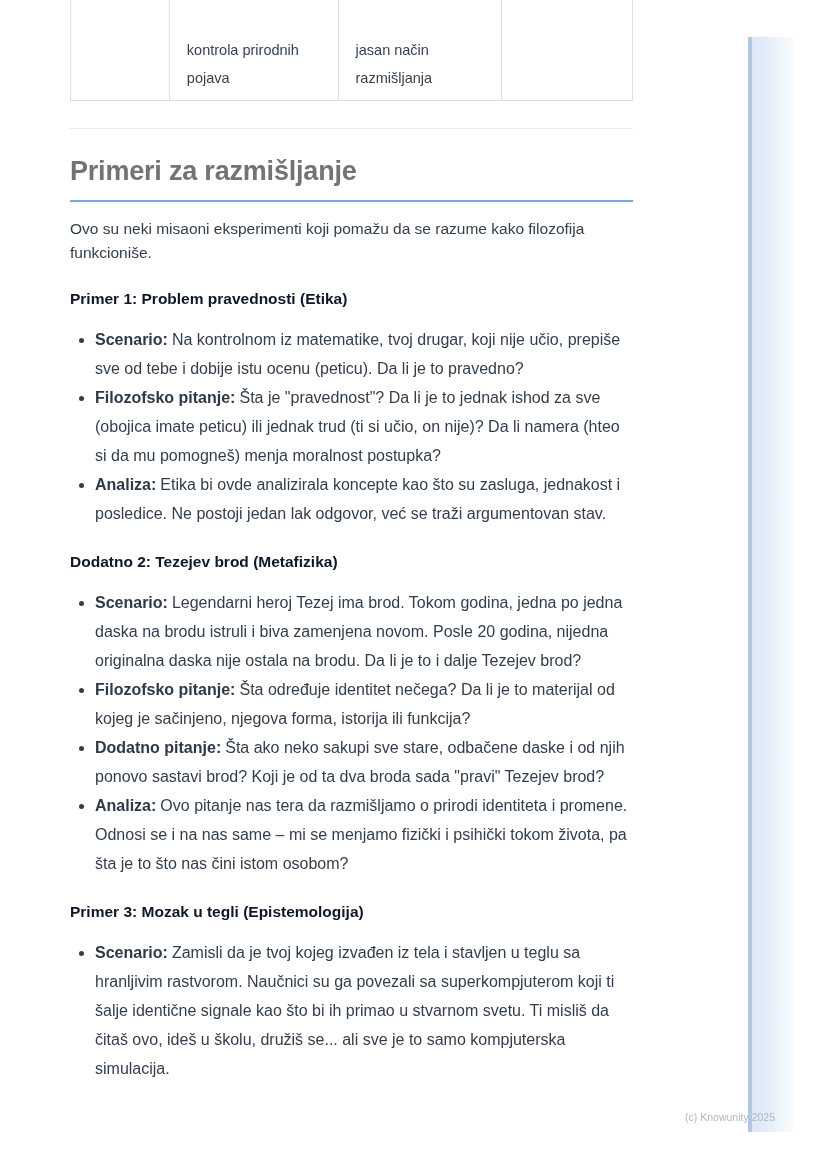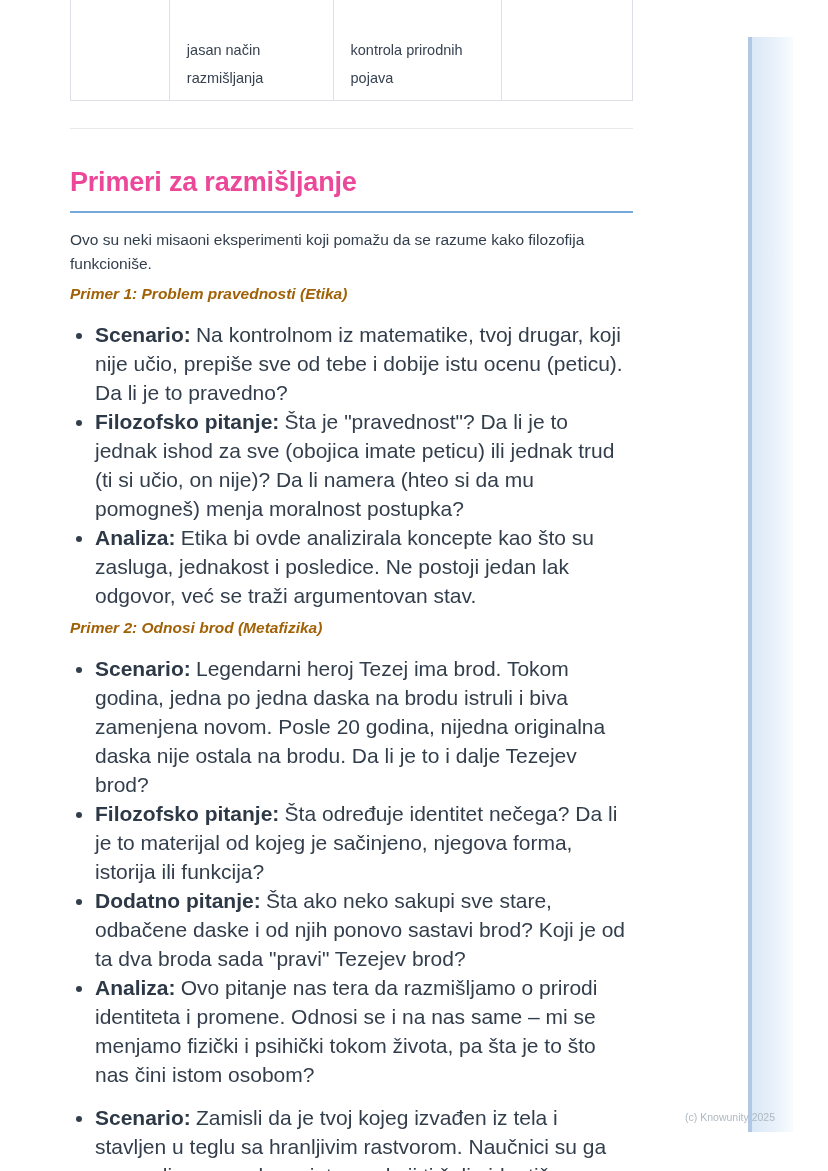--- a/index.html
+++ b/index.html
@@ -35,54 +35,53 @@
   .cell.c2 { width: 169px; }
   .cell.c3 { width: 131px; }
   
   .divider {
     margin-top: 27px;
     height: 1px;
     background: #e6e8eb;
   }
   
   h2.sec-title {
-    margin-top: 36px;
+    margin-top: 25px;
     font-size: 27px;
     line-height: 34px;
     font-weight: 700;
-    color: #ec4899;
+    color: #737373;
     letter-spacing: -0.2px;
   }
   .title-underline {
     margin-top: 12px;
     height: 2px;
     background: #77a9dd;
   }
   
   p.intro {
     margin-top: 15px;
     font-size: 15.5px;
     line-height: 24px;
     color: #333e4c;
   }
   h3.example-heading {
-    margin-top: 6px;
+    margin-top: 22px;
     font-size: 15.5px;
     line-height: 24px;
     font-weight: 700;
-    color: #a16207;
-    font-style: italic;
+    color: #0f172a;
   }
   ul.example-list {
     margin-top: 14px;
     padding-left: 25px;
     list-style: disc;
   }
   ul.example-list li {
-    font-size: 21px;
+    font-size: 16px;
     line-height: 29px;
     color: #333e4c;
   }
   ul.example-list li .lbl {
     font-weight: 700;
     color: #2e3947;
     margin-right: 0.25em;
   }
   
   .side-bar {
@@ -103,22 +102,22 @@
     z-index: 5;
   }
 </style>
 </head>
 <body>
 
 <div class="content">
 
   <div class="table-frag">
     <div class="cell c0"></div>
+    <div class="cell c2">kontrola prirodnih pojava</div>
     <div class="cell c1">jasan način razmišljanja</div>
-    <div class="cell c2">kontrola prirodnih pojava</div>
     <div class="cell c3"></div>
   </div>
 
   <div class="divider"></div>
 
   <h2 class="sec-title">Primeri za razmišljanje</h2>
   <div class="title-underline"></div>
 
   <p class="intro">Ovo su neki misaoni eksperimenti koji pomažu da se razume kako filozofija funkcioniše.</p>
 
@@ -128,36 +127,37 @@
       <span class="lbl">Scenario:</span><span>Na kontrolnom iz matematike, tvoj drugar, koji nije učio, prepiše sve od tebe i dobije istu ocenu (peticu). Da li je to pravedno?</span>
     </li>
     <li>
       <span class="lbl">Filozofsko pitanje:</span><span>Šta je "pravednost"? Da li je to jednak ishod za sve (obojica imate peticu) ili jednak trud (ti si učio, on nije)? Da li namera (hteo si da mu pomogneš) menja moralnost postupka?</span>
     </li>
     <li>
       <span class="lbl">Analiza:</span><span>Etika bi ovde analizirala koncepte kao što su zasluga, jednakost i posledice. Ne postoji jedan lak odgovor, već se traži argumentovan stav.</span>
     </li>
   </ul>
 
-  <h3 class="example-heading">Primer 2: Odnosi brod (Metafizika)</h3>
+  <h3 class="example-heading">Dodatno 2: Tezejev brod (Metafizika)</h3>
   <ul class="example-list">
     <li>
       <span class="lbl">Scenario:</span><span>Legendarni heroj Tezej ima brod. Tokom godina, jedna po jedna daska na brodu istruli i biva zamenjena novom. Posle 20 godina, nijedna originalna daska nije ostala na brodu. Da li je to i dalje Tezejev brod?</span>
     </li>
     <li>
       <span class="lbl">Filozofsko pitanje:</span><span>Šta određuje identitet nečega? Da li je to materijal od kojeg je sačinjeno, njegova forma, istorija ili funkcija?</span>
     </li>
     <li>
       <span class="lbl">Dodatno pitanje:</span><span>Šta ako neko sakupi sve stare, odbačene daske i od njih ponovo sastavi brod? Koji je od ta dva broda sada "pravi" Tezejev brod?</span>
     </li>
     <li>
       <span class="lbl">Analiza:</span><span>Ovo pitanje nas tera da razmišljamo o prirodi identiteta i promene. Odnosi se i na nas same – mi se menjamo fizički i psihički tokom života, pa šta je to što nas čini istom osobom?</span>
     </li>
   </ul>
 
+  <h3 class="example-heading">Primer 3: Mozak u tegli (Epistemologija)</h3>
   <ul class="example-list">
     <li>
       <span class="lbl">Scenario:</span><span>Zamisli da je tvoj kojeg izvađen iz tela i stavljen u teglu sa hranljivim rastvorom. Naučnici su ga povezali sa superkompjuterom koji ti šalje identične signale kao što bi ih primao u stvarnom svetu. Ti misliš da čitaš ovo, ideš u školu, družiš se... ali sve je to samo kompjuterska simulacija.</span>
     </li>
   </ul>
 
 </div>
 
 <div class="side-bar"></div>
 

